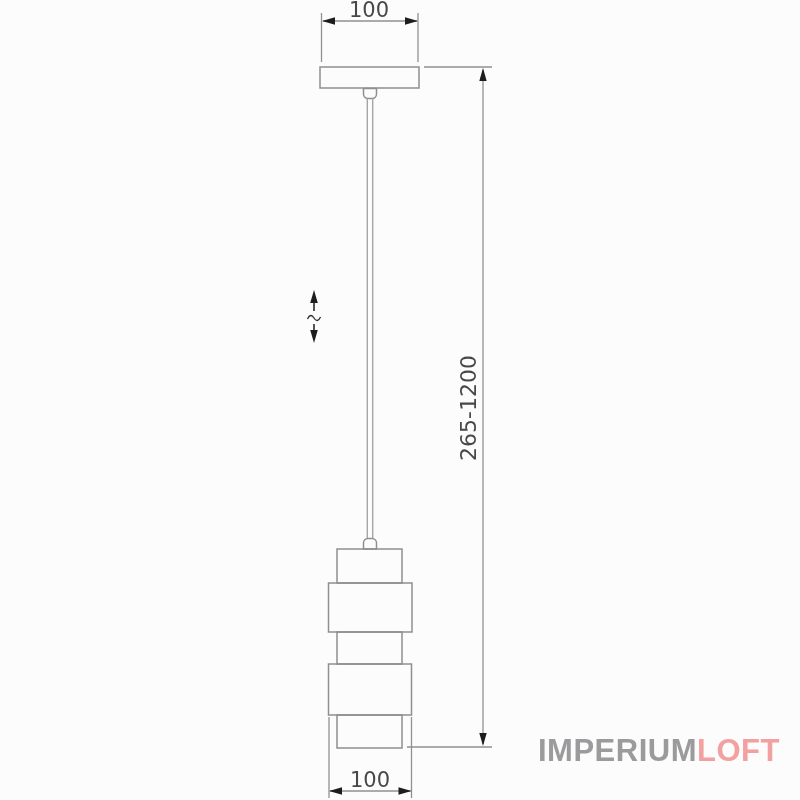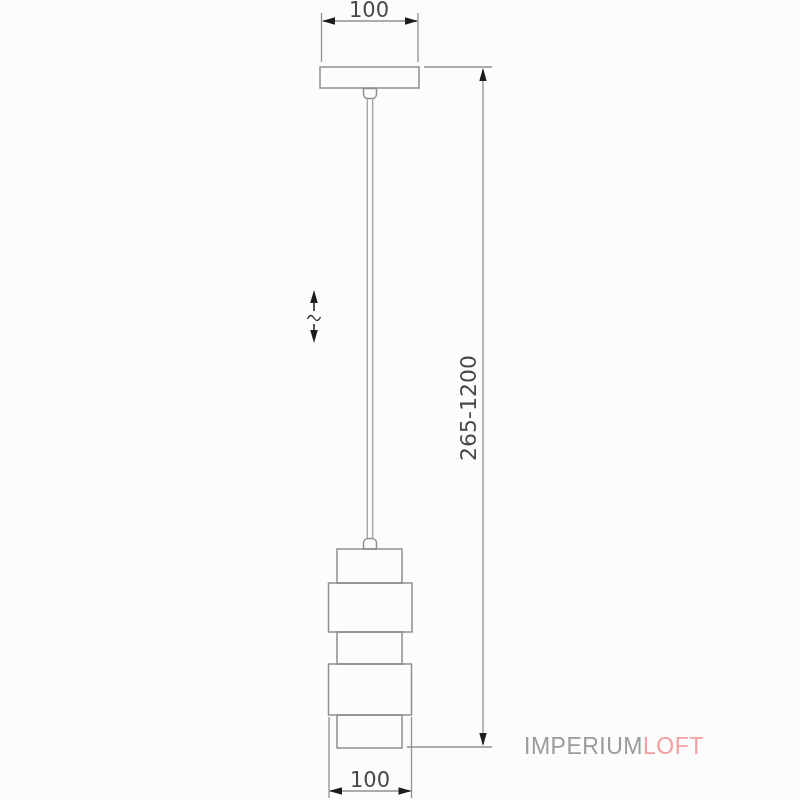--- a/index.html
+++ b/index.html
@@ -65,25 +65,25 @@
     fill: none;
   }
   .adj-stem {
     stroke: #2a2a2c;
     stroke-width: 1.6;
     fill: none;
   }
   
   .watermark {
     position: absolute;
-    left: 524px;
+    left: 538px;
     top: 733px;
     font-family: "Liberation Sans", sans-serif;
-    font-size: 23px;
-    font-weight: 400;
+    font-size: 31px;
+    font-weight: 700;
     letter-spacing: 0.5px;
     white-space: nowrap;
     user-select: none;
   }
   .watermark .wm-primary { color: #9b9b9d; }
   .watermark .wm-accent  { color: #f2a0a0; }
 </style>
 </head>
 <body>
 

